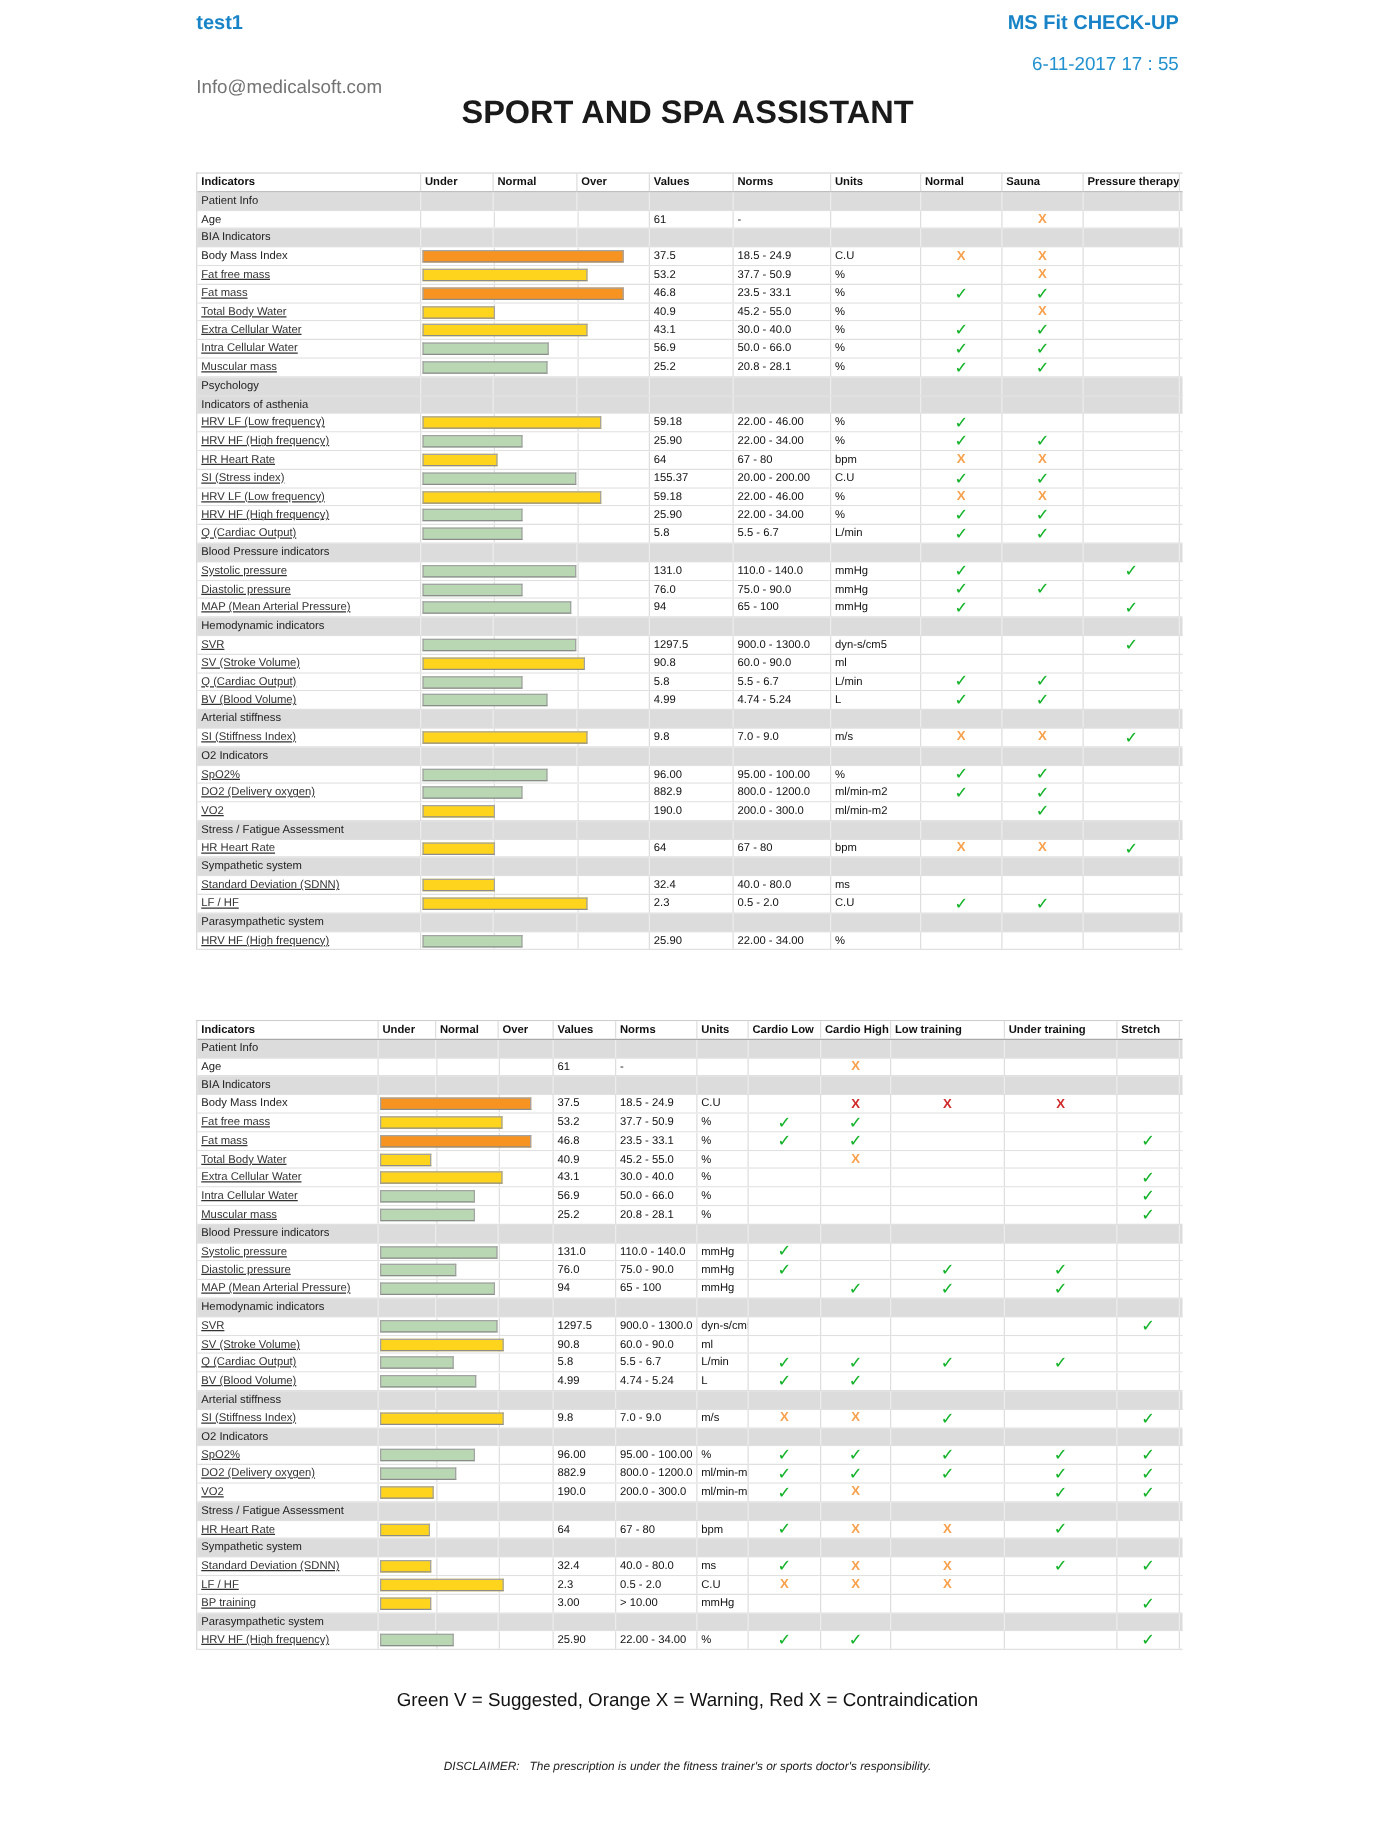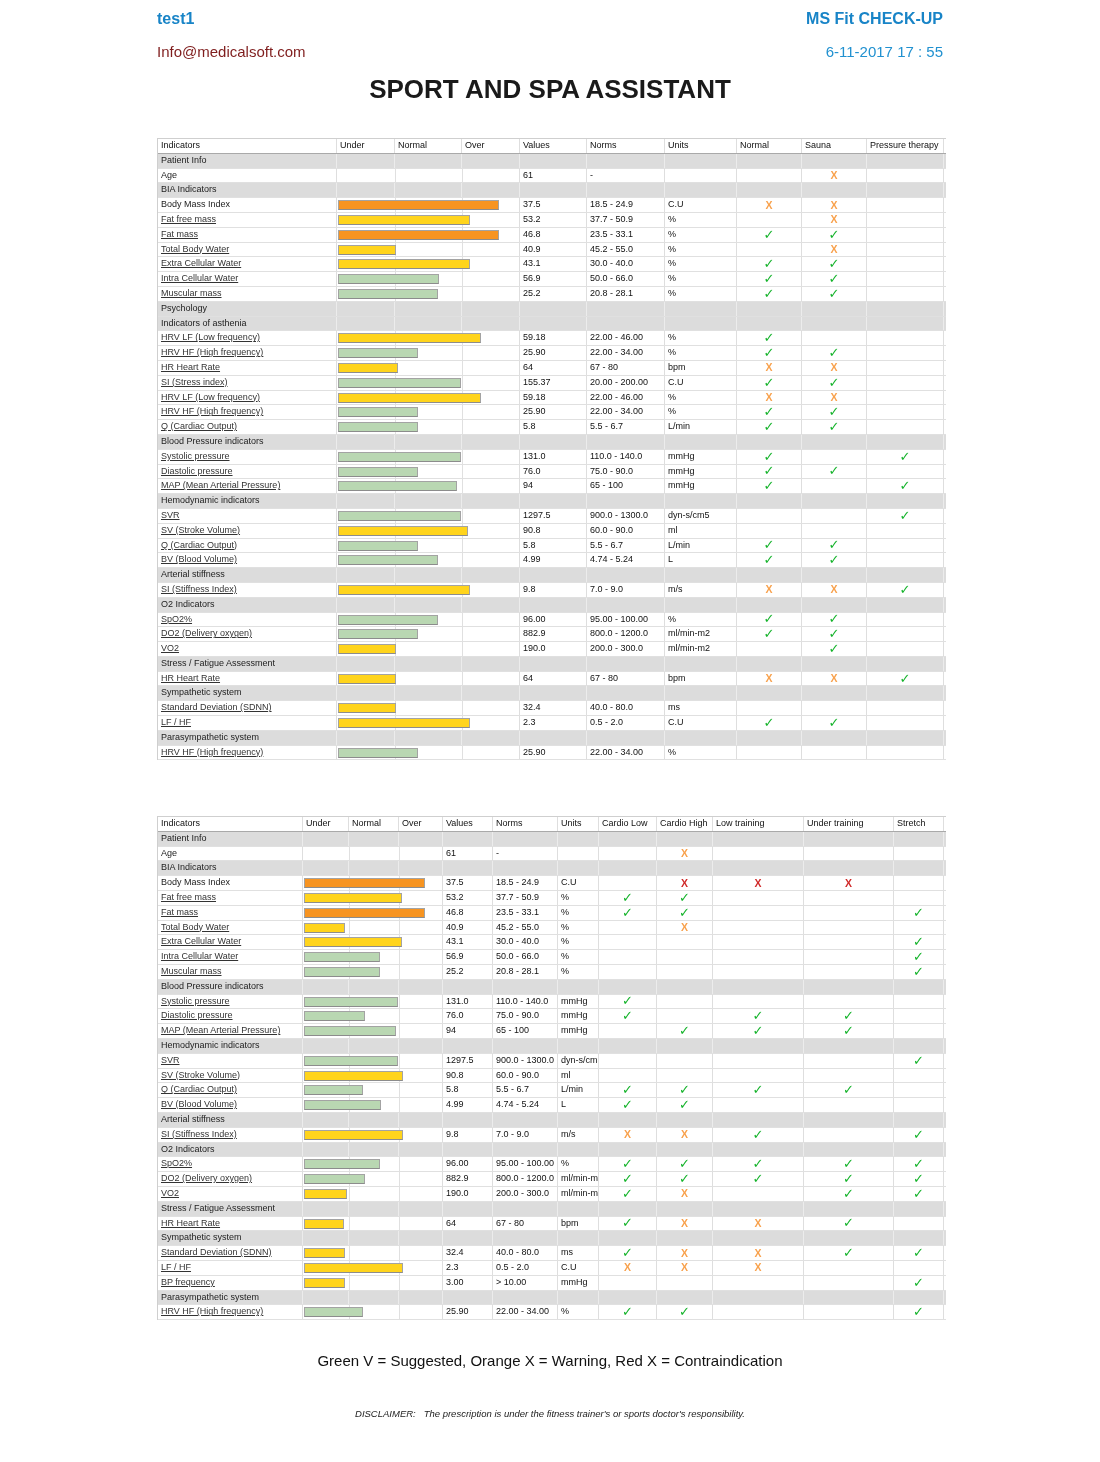--- a/index.html
+++ b/index.html
@@ -13,21 +13,21 @@
               font-size:26px;font-weight:bold;color:#1a1a1a;letter-spacing:0px;}
   .ms-table{position:absolute;left:157px;width:788px;border-top:1px solid #cfcfcf;border-left:1px solid #cfcfcf;}
   #table1{top:138px;}
   #table2{top:816px;}
   .tr{display:flex;height:14.8px;box-sizing:border-box;border-bottom:1px solid #e0e0e0;background:#fff;}
   .tr.thead{border-bottom:1px solid #a9a9a9;}
   .tr.section{background:#dcdcdc;}
   .td{box-sizing:border-box;border-right:1px solid #dedede;overflow:hidden;white-space:nowrap;
       font-size:9px;line-height:13px;padding:0 3px;height:100%;}
   .tr.section .td{border-right-color:#ececec;color:#222;}
-  .th{font-weight:normal;color:#111;}
+  .th{font-weight:bold;color:#111;}
   .lbl{color:#222;}
   .lbl.u{text-decoration:underline;color:#333;}
   .bar-cell{position:relative;padding:0;}
   .colsep{position:absolute;top:0;bottom:0;width:1px;background:#e0e0e0;}
   .bar{position:absolute;left:1px;top:2px;height:10px;box-sizing:border-box;
        border:1px solid #a3a3a3;border-bottom-color:#8c8c8c;z-index:1;}
   .num{color:#111;}
   .mark{display:flex;align-items:center;justify-content:center;padding:0;}
   .check{font-weight:bold;font-size:13px;line-height:12px;}
   .xwarn{font-weight:bold;font-size:10.5px;line-height:11px;}
@@ -35,21 +35,21 @@
   .legend{position:absolute;left:0;right:0;top:1352px;text-align:center;font-size:15px;color:#111;}
   .disclaimer{position:absolute;left:0;right:0;top:1408px;text-align:center;
               font-size:9.5px;font-style:italic;color:#222;}
   .disclaimer .disc-label{font-style:italic;}
 </style>
 </head>
 <body>
 
 <div class="page">
   <div class="hdr-name" style="color: rgb(24, 132, 199);">test1</div>
-  <div class="hdr-email" style="color: #7f1d1d;">Info@medicalsoft.com</div>
+  <div class="hdr-email" style="color: #737373; margin-top: 18px;">Info@medicalsoft.com</div>
   <div class="hdr-product" style="color: rgb(24, 132, 199);">MS Fit CHECK-UP</div>
   <div class="hdr-date" style="color: rgb(33, 145, 208);">6-11-2017  17 : 55</div>
   <div class="page-title">SPORT AND SPA ASSISTANT</div>
 
   <div class="ms-table" id="table1">
       <div class="tr thead">
         <div class="td th" style="width: 179px;">Indicators</div>
         <div class="td th" style="width: 58px;">Under</div>
         <div class="td th" style="width: 67px;">Normal</div>
         <div class="td th" style="width: 58px;">Over</div>
@@ -1298,21 +1298,21 @@
         <div class="td mark" style="width: 56px;">
           <span class="xwarn" style="color: rgb(248, 161, 76);">X</span>
         </div>
         <div class="td mark" style="width: 91px;">
           <span class="xwarn" style="color: rgb(248, 161, 76);">X</span>
         </div>
         <div class="td mark" style="width: 90px;"></div>
         <div class="td mark" style="width: 50px;"></div>
       </div>
       <div class="tr data">
-        <div class="td lbl u" style="width: 145px;">BP frequency</div>
+        <div class="td lbl u" style="width: 145px;">BP training</div>
         <div class="td bar-cell" style="width: 140px;">
           <div class="colsep" style="left: 46px;"></div>
           <div class="colsep" style="left: 96px;"></div>
           <div class="bar" style="width: 41px; background: rgb(255, 212, 28);"></div>
         </div>
         <div class="td num" style="width: 50px;">3.00</div>
         <div class="td num" style="width: 65px;">&gt; 10.00</div>
         <div class="td num" style="width: 41px;">mmHg</div>
         <div class="td mark" style="width: 58px;"></div>
         <div class="td mark" style="width: 56px;"></div>

